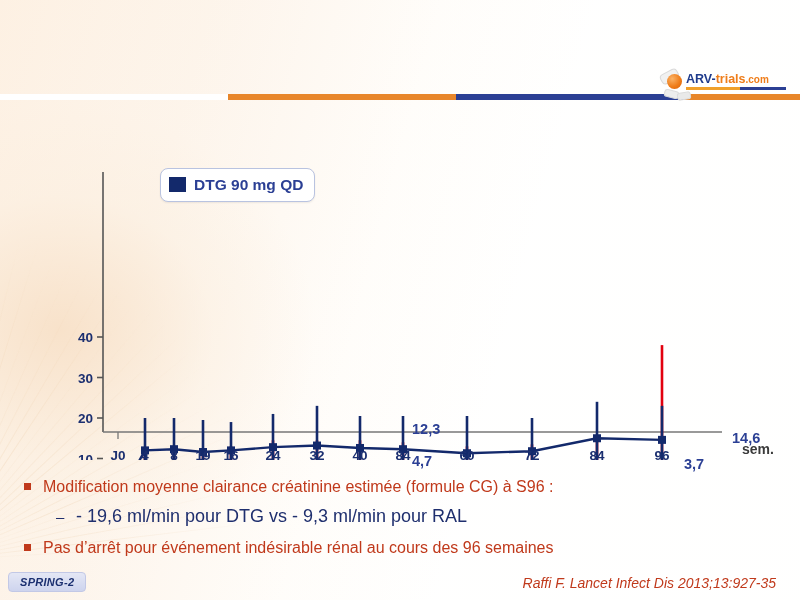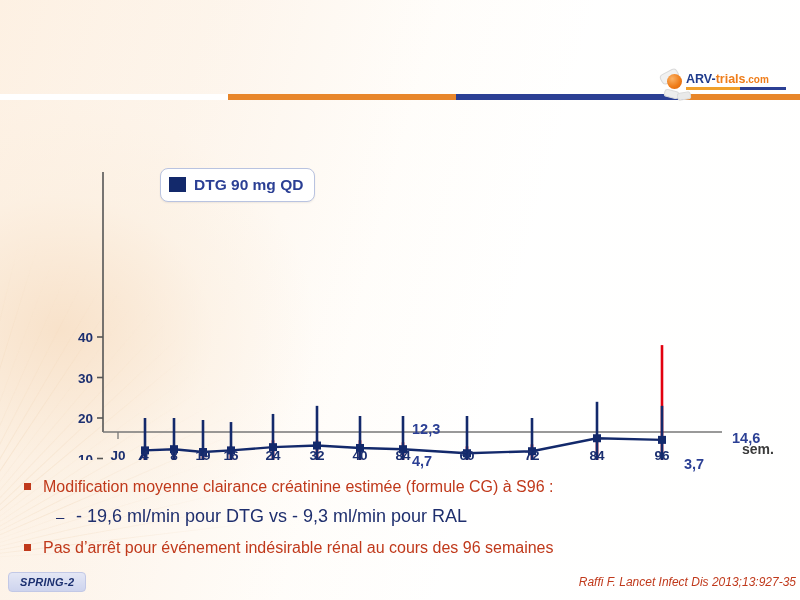--- a/index.html
+++ b/index.html
@@ -82,22 +82,22 @@
 
   
   #tag{
     position:absolute;left:8px;top:572px;
     background:linear-gradient(180deg,#e4e7f5 0%,#ced4ee 100%);
     border:1px solid #c2c8e6;border-radius:4px;
     padding:3px 11px;font-size:11px;font-style:italic;font-weight:bold;
     color:#1b2f70;letter-spacing:.3px;
   }
   #cite{
-    position:absolute;right:4px;top:575px;
-    font-size:12px;font-style:italic;color:#c0391b;white-space:nowrap;text-align:right;
+    position:absolute;right:24px;top:575px;
+    font-size:14px;font-style:italic;color:#c0391b;white-space:nowrap;text-align:right;
   }
 </style>
 </head>
 <body>
 
 <div id="slide">
 
   <div id="fan">
       <i style="transform: rotate(-79.4deg); opacity: 0.54;"></i>
       <i style="transform: rotate(-76.1deg); opacity: 0.66;"></i>

